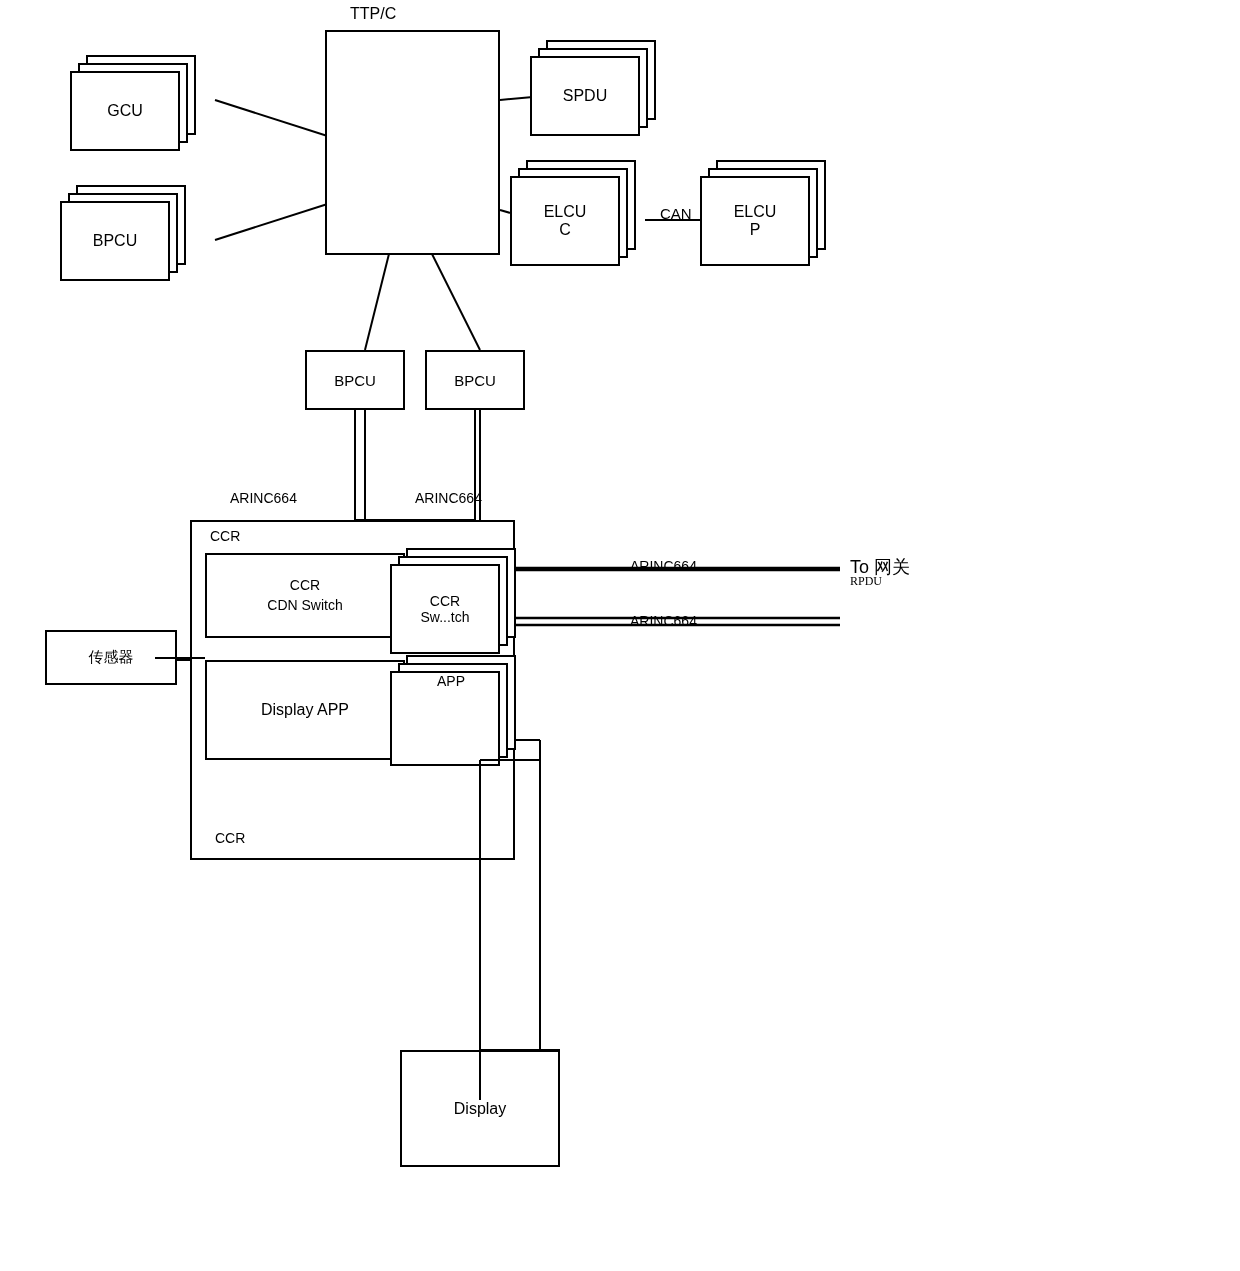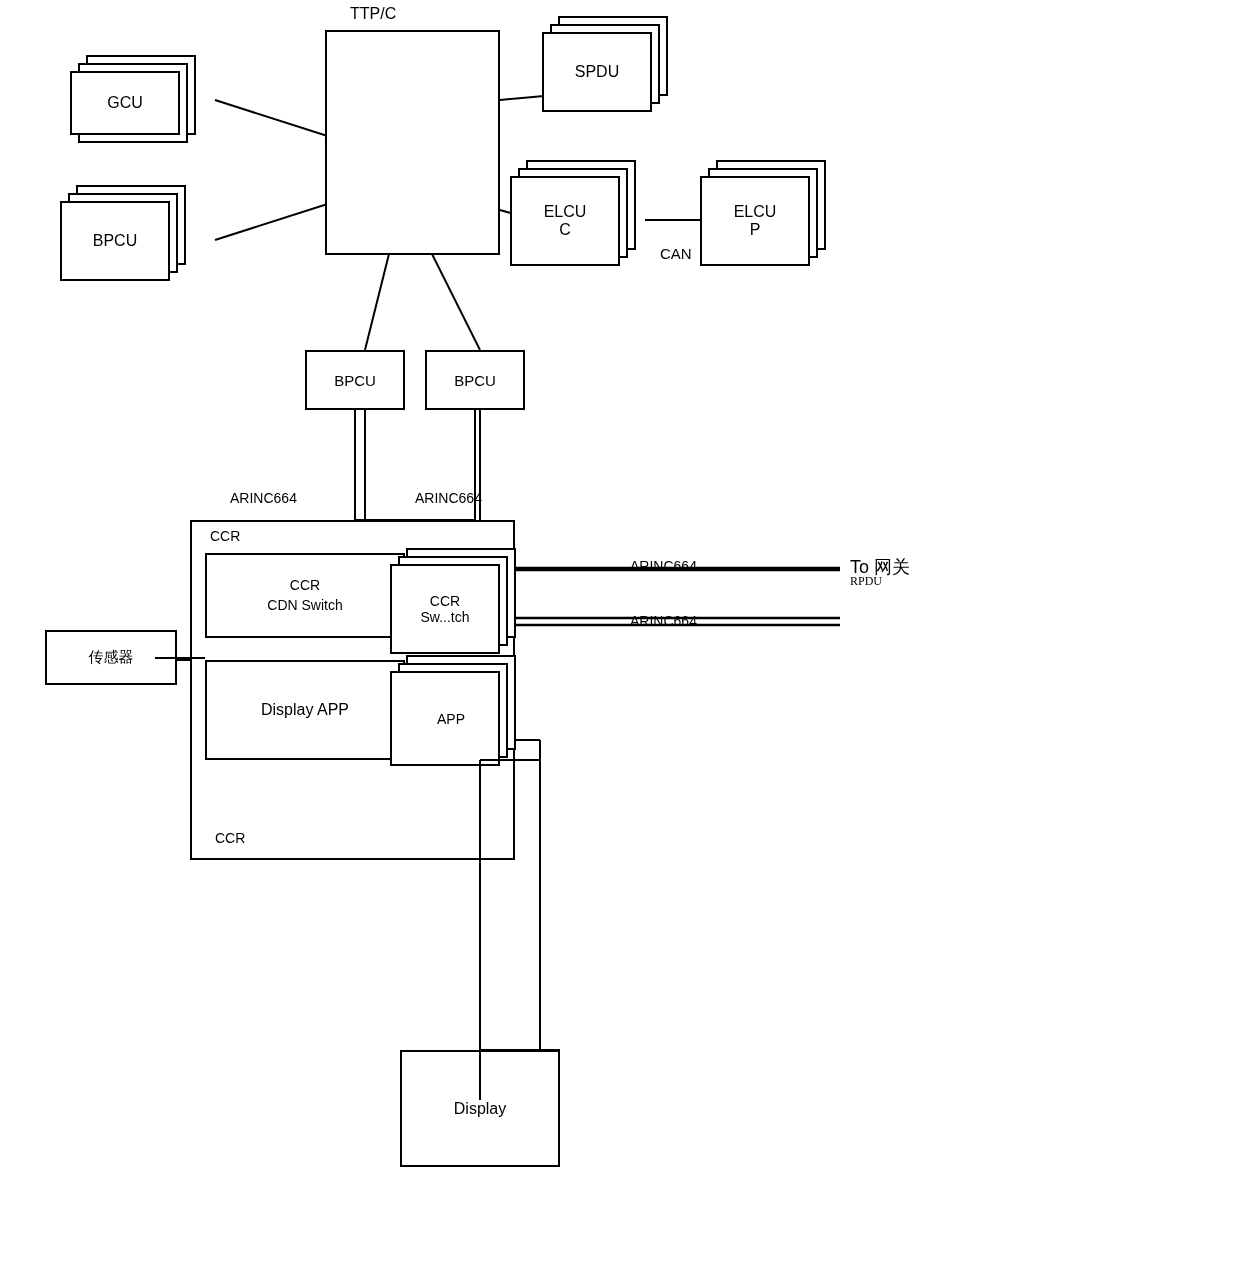--- a/index.html
+++ b/index.html
@@ -97,26 +97,26 @@
     <line x1="480" y1="740" x2="540" y2="740" stroke="#000" stroke-width="2"></line>
     <line x1="540" y1="740" x2="540" y2="1050" stroke="#000" stroke-width="2"></line>
     <line x1="480" y1="1050" x2="560" y2="1050" stroke="#000" stroke-width="2"></line>
     <line x1="480" y1="1050" x2="480" y2="1100" stroke="#000" stroke-width="2"></line>
     <line x1="480" y1="1100" x2="560" y2="1100" stroke="#000" stroke-width="2"></line>
   </svg>
 
   <div class="stacked-box" style="left:70px;top:55px;width:130px;height:90px;">
     <div class="back2" style="left:16px;top:0;width:110px;height:80px;"></div>
     <div class="back1" style="left:8px;top:8px;width:110px;height:80px;"></div>
-    <div class="front" style="left:0;top:16px;width:110px;height:64px;">
+    <div class="front" style="left:0;top:16px;width:110px;height:80px;">
       <span>GCU</span>
     </div>
   </div>
 
-  <div class="stacked-box" style="left:530px;top:16px;width:140px;height:100px;margin-left:12px;">
+  <div class="stacked-box" style="left:530px;top:40px;width:140px;height:100px;">
     <div class="back2" style="left:16px;top:0;width:110px;height:80px;"></div>
     <div class="back1" style="left:8px;top:8px;width:110px;height:80px;"></div>
     <div class="front" style="left:0;top:16px;width:110px;height:80px;">
       <span>SPDU</span>
     </div>
   </div>
 
   <div class="stacked-box" style="left:60px;top:185px;width:140px;height:100px;">
     <div class="back2" style="left:16px;top:0;width:110px;height:80px;"></div>
     <div class="back1" style="left:8px;top:8px;width:110px;height:80px;"></div>
@@ -133,21 +133,21 @@
   </div>
 
   <div class="stacked-box" style="left:510px;top:160px;width:140px;height:110px;">
     <div class="back2" style="left:16px;top:0;width:110px;height:90px;"></div>
     <div class="back1" style="left:8px;top:8px;width:110px;height:90px;"></div>
     <div class="front" style="left:0;top:16px;width:110px;height:90px;">
       <span>ELCU<br>C</span>
     </div>
   </div>
 
-  <div class="label" style="left:660px;top:205px;font-size:15px;margin-top:40px;">
+  <div class="label" style="left:660px;top:205px;font-size:15px;">
     <span>CAN</span>
   </div>
 
   <div class="stacked-box" style="left:700px;top:160px;width:140px;height:110px;">
     <div class="back2" style="left:16px;top:0;width:110px;height:90px;"></div>
     <div class="back1" style="left:8px;top:8px;width:110px;height:90px;"></div>
     <div class="front" style="left:0;top:16px;width:110px;height:90px;">
       <span>ELCU<br>P</span>
     </div>
   </div>
@@ -186,21 +186,21 @@
     </div>
   </div>
 
   <div class="box" style="left:205px;top:660px;width:200px;height:100px;font-size:16px;">
     <span>Display APP</span>
   </div>
 
   <div class="stacked-box" style="left:390px;top:655px;width:140px;height:115px;">
     <div style="left:16px;top:0;width:110px;height:95px;border:2px solid #000;background:#fff;position:absolute;"></div>
     <div style="left:8px;top:8px;width:110px;height:95px;border:2px solid #000;background:#fff;position:absolute;"></div>
-    <div style="left:0;top:16px;width:110px;height:95px;border:2px solid #000;background:#fff;position:absolute;display:flex;align-items:center;justify-content:center;font-size:14px;padding-left:12px;">
+    <div style="left:0;top:16px;width:110px;height:95px;border:2px solid #000;background:#fff;position:absolute;display:flex;align-items:flex-start;justify-content:center;font-size:14px;padding-left:12px;">
       <span>APP</span>
     </div>
   </div>
 
   <div class="label" style="left:215px;top:830px;font-size:14px;">
     <span>CCR</span>
   </div>
 
   <div class="box" style="left:45px;top:630px;width:132px;height:55px;font-size:15px;">
     <span>传感器</span>

